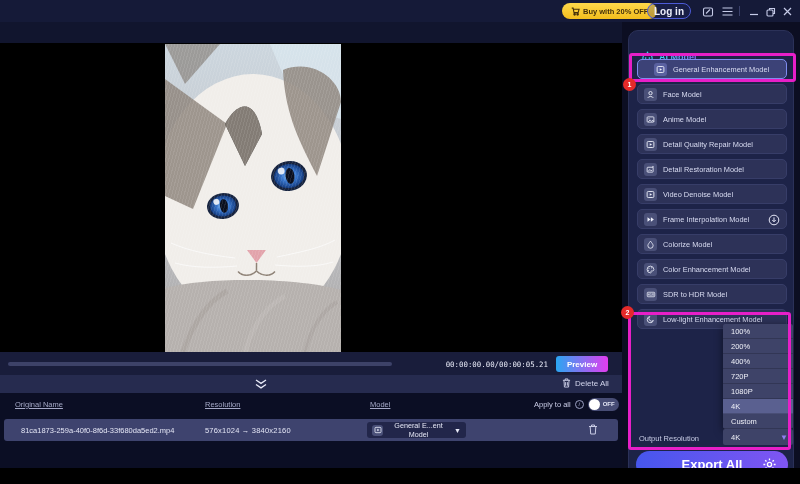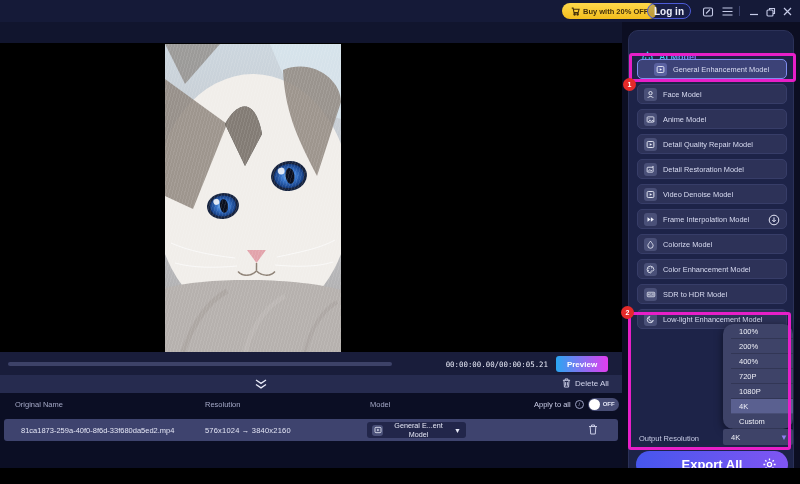--- a/index.html
+++ b/index.html
@@ -36,21 +36,21 @@
   .time-text { position:absolute; left:398px; top:8px; width:150px; text-align:right; font-size:7.4px; color:#e9ebf8; font-family:"DejaVu Sans Mono", monospace; }
   .preview-btn { position:absolute; left:556px; top:4px; width:52px; height:16px; border:none; border-radius:3px;
     background:linear-gradient(90deg,var(--preview-grad-start,#2aa6f2),var(--preview-grad-end,#e23df0));
     color:#fff; font-family:inherit; font-size:8px; font-weight:bold; cursor:pointer; }
   
   .collapse-row { position:absolute; left:0; top:375px; width:622px; height:18px; background:#262b4f; }
   .collapse-toggle { position:absolute; left:254px; top:4px; width:16px; height:11px; cursor:pointer; color:#e8eaf8; }
   .delete-all { position:absolute; left:562px; top:3px; display:flex; align-items:center; gap:4px; color:#d2d5ec; font-size:8px; cursor:pointer; }
   
   .table-header { position:absolute; left:0; top:393px; width:622px; height:23px; background:#0b0e24; font-size:7.5px; color:#a4a8c6; }
-  .th { position:absolute; top:7px; }
+  .th { position:absolute; top:7px;text-decoration:underline; }
   .apply-cluster { position:absolute; left:534px; top:5px; display:flex; align-items:center; gap:4px; color:#c9cce6; }
   .info-badge { width:9px; height:9px; border:1px solid #9ba0c2; border-radius:50%; font-size:6px; line-height:7px; text-align:center; color:#9ba0c2; font-style:italic; cursor:pointer; }
   .toggle { position:relative; width:31px; height:13px; border-radius:7px; background:#474c74; cursor:pointer; }
   .toggle .knob { position:absolute; left:1px; top:1px; width:11px; height:11px; border-radius:50%; background:#fff; }
   .toggle .state { position:absolute; right:4px; top:3.2px; font-size:6px; font-weight:bold; color:#e4e6f4; }
   .table-body { position:absolute; left:0; top:416px; width:622px; height:68px; background:#0b0e24; }
   .file-row { position:absolute; left:4px; top:3px; width:614px; height:22px; background:#3e436e; border-radius:3px; font-size:7.5px; color:#e2e4f4; }
   .cell-name { position:absolute; left:17px; top:7px; }
   .cell-res { position:absolute; left:201px; top:7px; letter-spacing:.2px; }
   .model-select { position:absolute; left:363px; top:3px; width:99px; height:16px; background:#22264a; border:none; border-radius:3px;
@@ -65,21 +65,21 @@
   .model-list { position:absolute; left:8px; top:28px; width:150px; }
   .model-btn { position:relative; width:150px; height:20px; margin-bottom:5px; background:#2d3258; border:1px solid #373d68; border-radius:5px;
     display:flex; align-items:center; gap:6px; padding:0 6px; color:#d9dcf2; font-size:7.4px; cursor:pointer; }
   .model-btn.selected { background:#3c4277; border-color:#8possible;padding-left:16px; }
   .model-btn.selected { border:1px solid #7f8cf0; }
   .icon-chip { flex:0 0 13px; width:13px; height:13px; border-radius:3px; background:#4a5078; color:#eef0fb; display:flex; align-items:center; justify-content:center; }
   .model-btn.selected .icon-chip { background:#5a61a0; }
   .dl-icon { position:absolute; right:6px; top:3.5px; width:12px; height:12px; color:#e6e8f8; }
   .model-label { white-space:nowrap; overflow:hidden; }
   
-  .res-dropdown { position:absolute; left:94px; top:293px; width:70px; background:#3e4368; border-radius:10px; z-index:5; box-shadow:0 2px 8px rgba(0,0,0,.5);padding-left:8px; }
+  .res-dropdown { position:absolute; left:94px; top:293px; width:70px; background:#3e4368; border-radius:2px; z-index:5; box-shadow:0 2px 8px rgba(0,0,0,.5); }
   .res-opt { height:15px; line-height:15px; padding-left:8px; font-size:7.5px; color:#eff0f8; border-bottom:1px solid rgba(0,0,0,.18); cursor:pointer; }
   .res-opt.selected { background:#5a6090; }
   .output-row { position:absolute; left:0; top:398px; width:166px; height:16px; z-index:6; }
   .output-label { position:absolute; left:10px; top:5px; font-size:7.5px; color:#c7cbe4; }
   .output-select { position:absolute; left:94px; top:0; width:70px; height:16px; background:#3e4368; border:none; border-radius:2px;
     color:#f0f1f8; font-family:inherit; font-size:7.5px; text-align:left; padding-left:8px; cursor:pointer; }
   .output-select .chev { position:absolute; right:5px; top:4px; color:#8f7ff0; font-size:8px; }
   .export-btn { position:absolute; left:7px; top:420px; width:152px; height:27px; border:none; border-radius:14px;
     background:linear-gradient(90deg,var(--export-grad-start,#4656ee),var(--export-grad-end,#8055f2));
     color:#fff; font-family:inherit; font-size:13px; font-weight:bold; cursor:pointer; }

